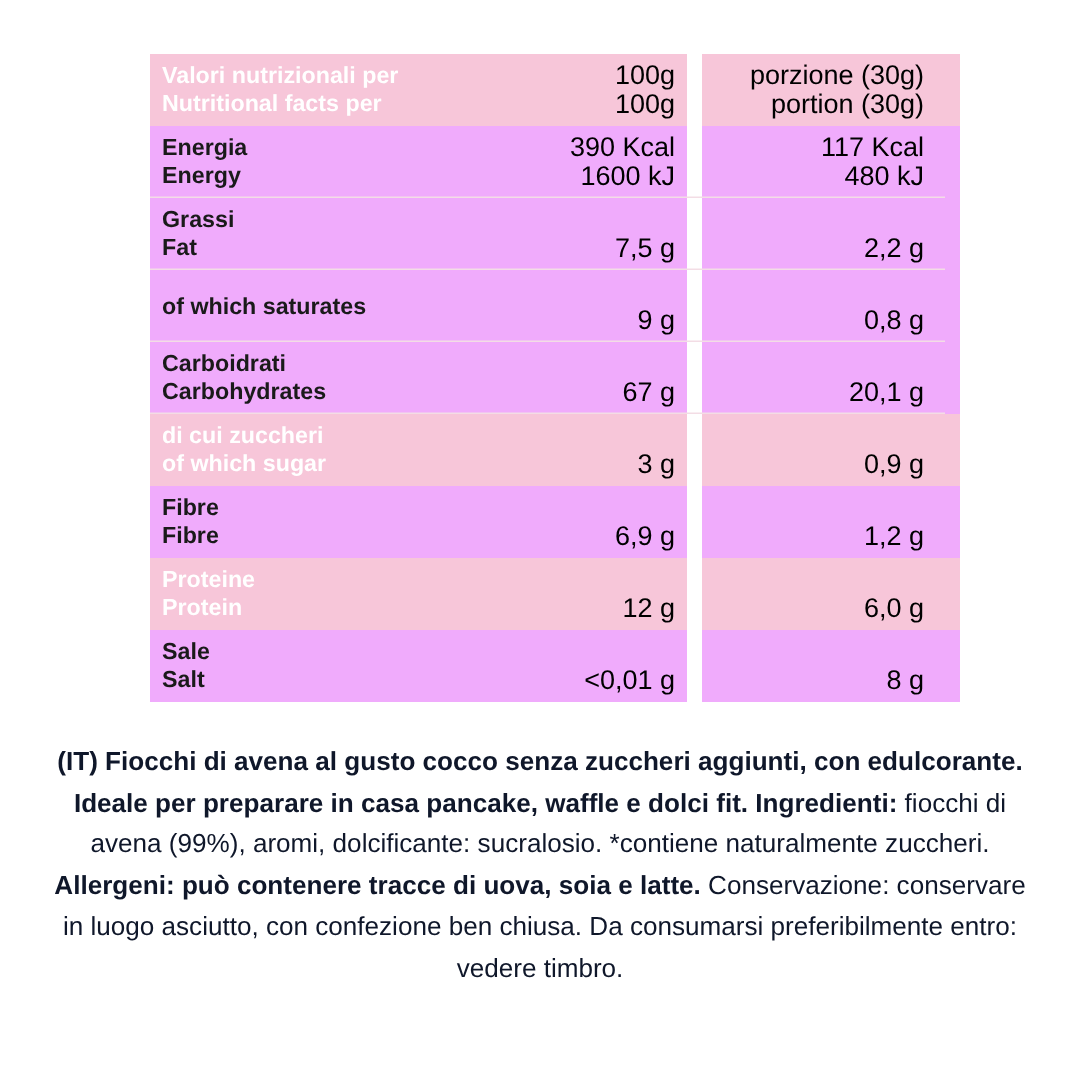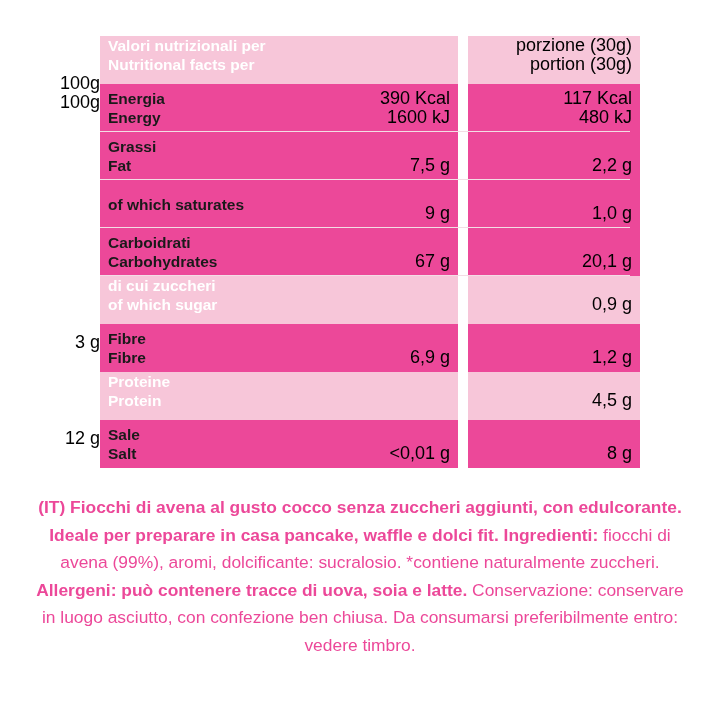--- a/index.html
+++ b/index.html
@@ -49,21 +49,21 @@
     padding-left: 8px;
   }
   .cell-v1 {
     width: 0;
     flex: 1 1 auto;
     padding-right: 8px;
     align-items: flex-end;
   }
   .cell-v2 {
     width: 162px;
-    padding-right: 8px;
+    padding-right: 24px;
     align-items: flex-end;
     margin-left: 10px;
   }
 
   .nrow .group-left,
   .nrow .group-right {
     display: flex;
     box-sizing: border-box;
   }
   .nrow .group-left {
@@ -77,33 +77,32 @@
   .line-it, .line-en {
     display: block;
     font-size: 15.5px;
     line-height: 19px;
     white-space: nowrap;
   }
 
   
   .nrow.plain .group-left,
   .nrow.plain .group-right {
-    background: #ec4899;
+    background: #f0abfc;
   }
   .nrow.plain .line-it,
   .nrow.plain .line-en {
     color: #1a1a1a;
     font-weight: bold;
   }
 
   
   .nrow.hl .group-left,
   .nrow.hl .group-right {
     background: #f7c6d9;
-    flex-direction: column;
   }
   .nrow.hl .line-it,
   .nrow.hl .line-en {
     color: #ffffff;
     font-weight: bold;
   }
 
   
   .nrow.sep::after {
     content: "";
@@ -125,21 +124,21 @@
     visibility: hidden;
   }
 
   
   .description {
     position: absolute;
     left: 36px;
     top: 494px;
     width: 648px;
     text-align: center;
-    color: #ec4899;
+    color: #0f172a;
     font-size: 17.4px;
     line-height: 27.5px;
   }
   .description .b {
     font-weight: bold;
   }
   .description .r {
     font-weight: normal;
   }
 </style>
@@ -213,21 +212,21 @@
           <span class="line-en">of which saturates</span>
         </div>
         <div class="cell cell-v1">
           <span class="val spacer">&nbsp;</span>
           <span class="val">9 g</span>
         </div>
       </div>
       <div class="group-right">
         <div class="cell cell-v2">
           <span class="val spacer">&nbsp;</span>
-          <span class="val">1,0 g</span>
+          <span class="val">0,8 g</span>
         </div>
       </div>
     </div>
 
     <div class="nrow plain sep">
       <div class="group-left">
         <div class="cell cell-label">
           <span class="line-it">Carboidrati</span>
           <span class="line-en">Carbohydrates</span>
         </div>
@@ -289,21 +288,21 @@
           <span class="line-en">Protein</span>
         </div>
         <div class="cell cell-v1">
           <span class="val spacer">&nbsp;</span>
           <span class="val">12 g</span>
         </div>
       </div>
       <div class="group-right">
         <div class="cell cell-v2">
           <span class="val spacer">&nbsp;</span>
-          <span class="val">4,5 g</span>
+          <span class="val">6,0 g</span>
         </div>
       </div>
     </div>
 
     <div class="nrow plain">
       <div class="group-left">
         <div class="cell cell-label">
           <span class="line-it">Sale</span>
           <span class="line-en">Salt</span>
         </div>

